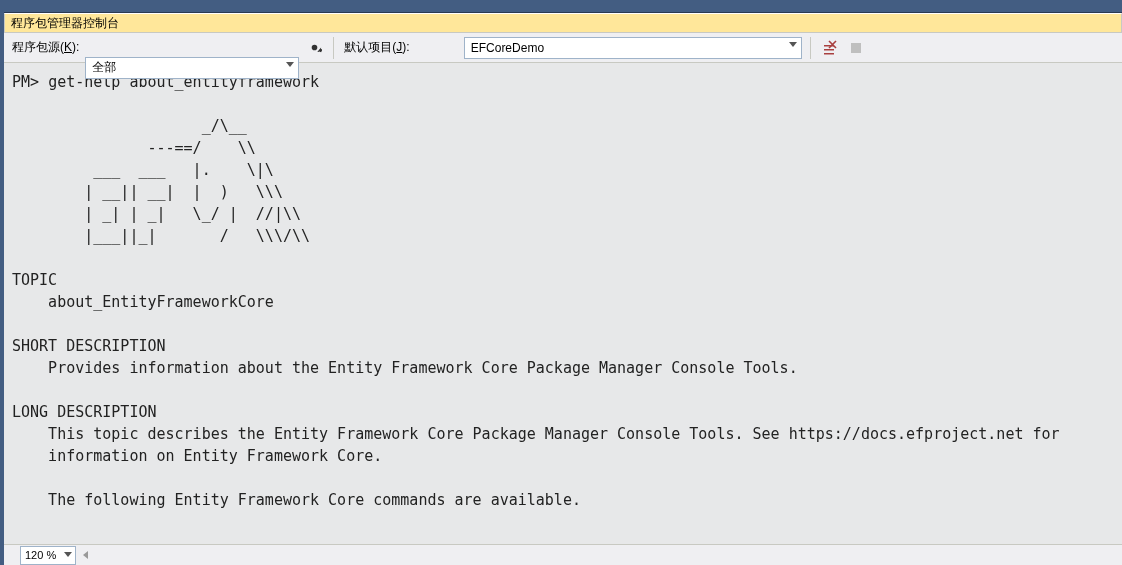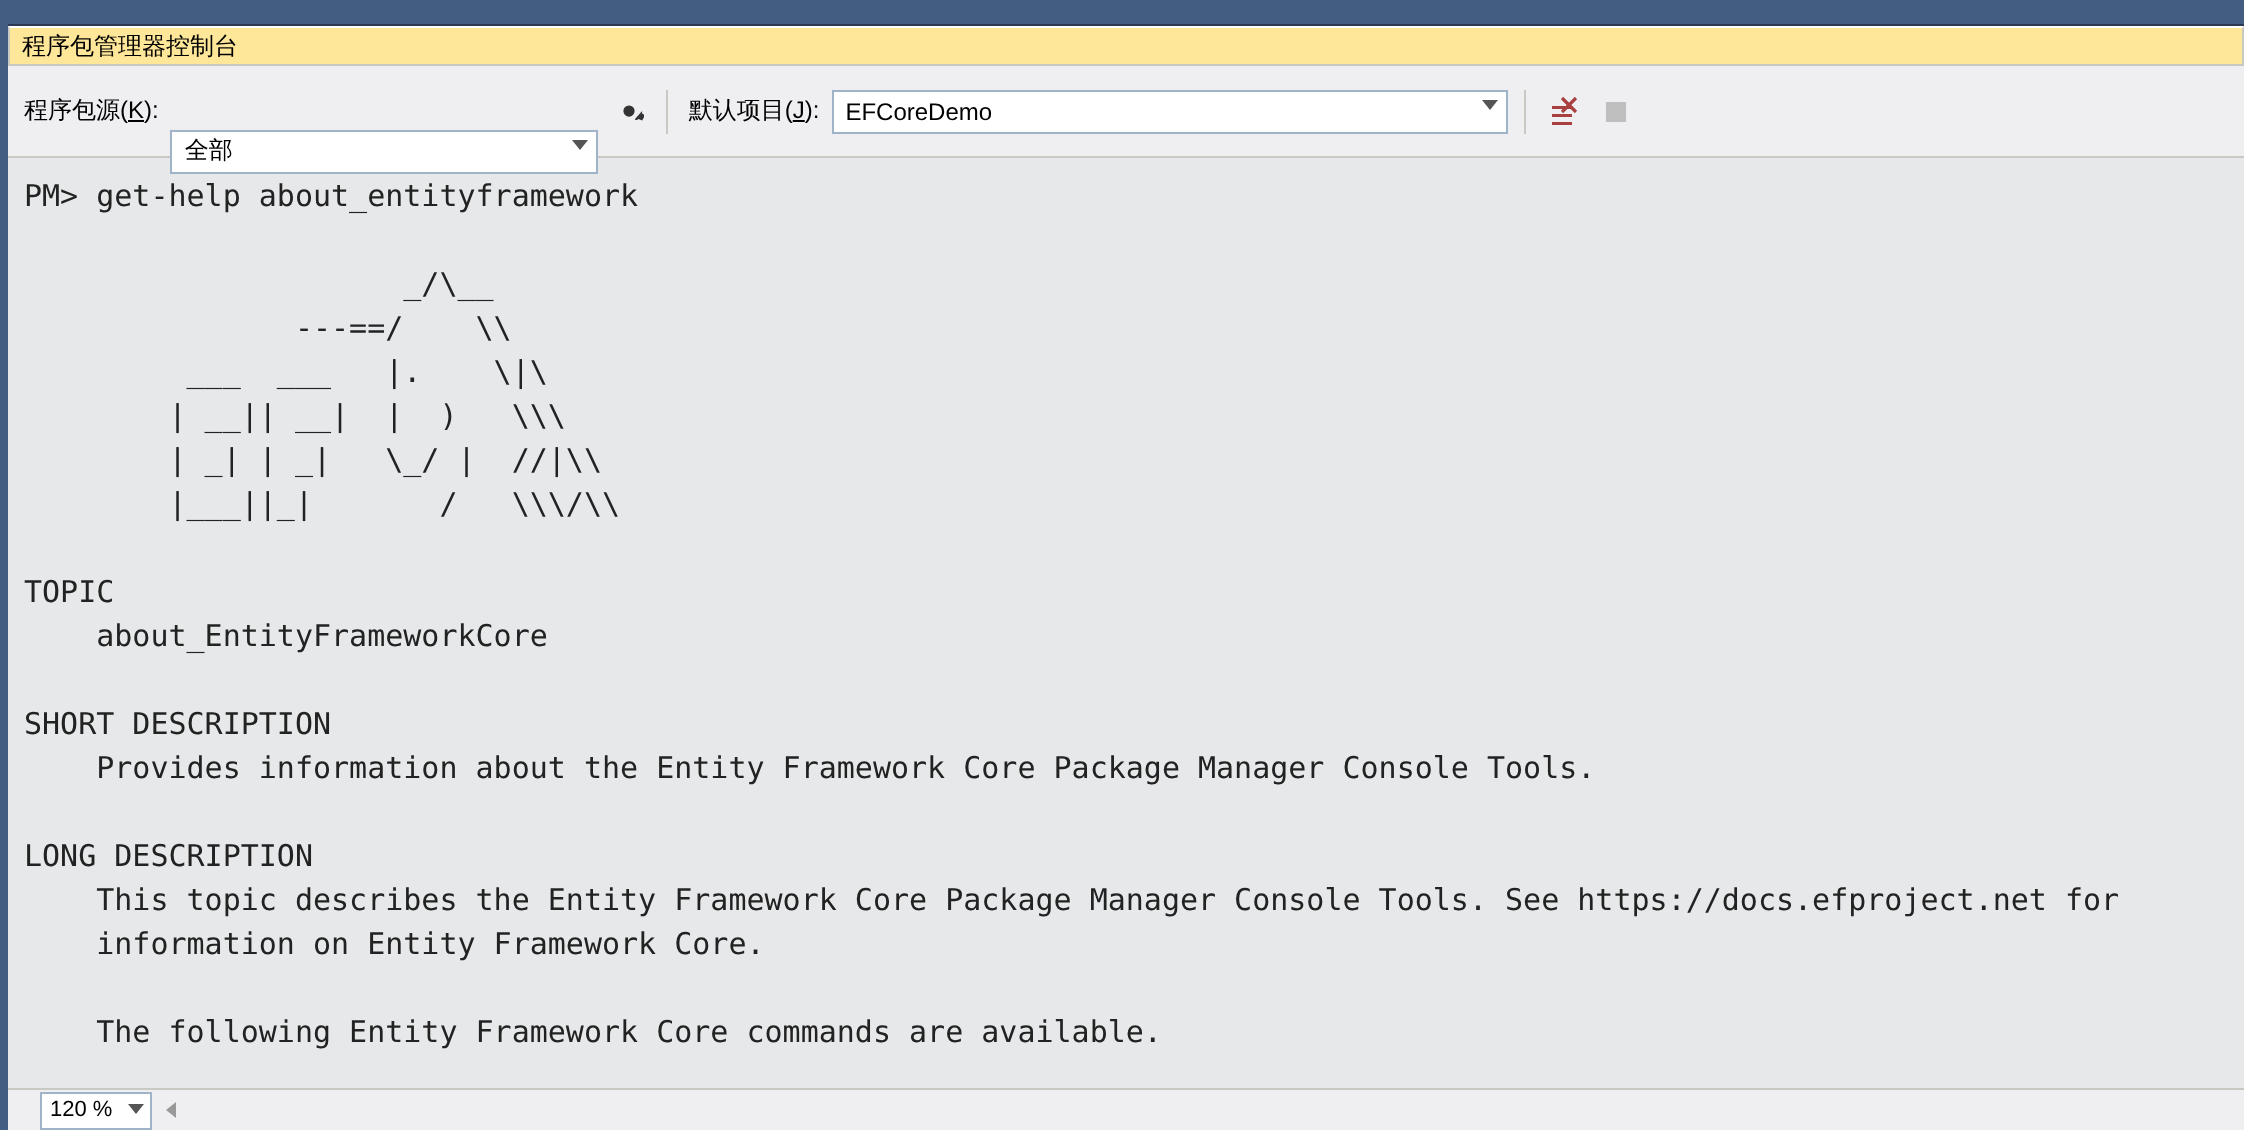--- a/index.html
+++ b/index.html
@@ -1,26 +1,26 @@
 <!DOCTYPE html>
 <html><head>
 <meta charset="utf-8">
 <style>
   * { box-sizing: border-box; margin: 0; padding: 0; }
   html, body { width: 1122px; height: 565px; overflow: hidden; font-family: "Microsoft YaHei", "Segoe UI", sans-serif; font-size: 12px; }
   .frame { width: 1122px; height: 565px; background: #be185d; display: flex; flex-direction: column; border-left: 4px solid #435d82; }
   .top-strip { height: 13px; background: #435d82; border-bottom: 1px solid #2b3a52; }
   .title-bar { height: 20px; background: #ffe79a; border: 1px solid #c8c9c2; border-top: 1px solid #fff; padding: 0 6px; line-height: 18px; color: #000; font-size: 12px; }
-  .toolbar { height: 46px; background: #efeff2; border-bottom: 1px solid #c8c9c2; display: flex; align-items: center; padding: 0 6px; gap: 4px; }
+  .toolbar { height: 30px; background: #efeff2; border-bottom: 1px solid #c8c9c2; display: flex; align-items: center; padding: 0 6px; gap: 4px; }
   .toolbar-label { color: #000; padding: 0 2px; }
   .toolbar-label u { text-decoration: underline; }
   .combo { position: relative; height: 22px; background: #fff; border: 1px solid #9fb3c9; display: flex; align-items: center; padding: 0 18px 0 6px; }
   .combo .chev { position: absolute; right: 4px; top: 4px; width: 0; height: 0; border-left: 4px solid transparent; border-right: 4px solid transparent; border-top: 5px solid #555; }
   .combo-source { width: 214px; margin-top: 40px; }
-  .combo-project { width: 338px; }
+  .combo-project { width: 338px; margin-left: 48px; }
   .icon-btn { width: 22px; height: 22px; display: flex; align-items: center; justify-content: center; color: #333; }
   .sep { width: 1px; height: 22px; background: #c8c9c2; margin: 0 4px; }
   .console-area { flex: 1; background: #e7e8e9; padding: 8px 8px 0 8px; font-family: "SimSun","NSimSun",Consolas,monospace; font-size: 15px; color: #222; line-height: 22px; overflow: hidden; white-space: pre; }
   .prompt-line { }
   .prompt-text { color: #222; }
   .status-bar { height: 21px; background: #efeff2; border-top: 1px solid #c8c9c2; display: flex; align-items: center; padding-left: 12px; }
   .zoom-combo { height: 19px; border: 1px solid #9fb3c9; background: #fff; display: flex; align-items: center; padding: 0 14px 0 4px; margin-left: 4px; font-size: 11px; position: relative; width: 56px; }
   .zoom-combo .chev { position: absolute; right: 3px; top: 5px; width: 0; height: 0; border-left: 4px solid transparent; border-right: 4px solid transparent; border-top: 5px solid #555; }
   .scroll-left-btn { width: 14px; height: 17px; margin-left: 2px; display: flex; align-items: center; justify-content: center; }
   .scroll-left-btn .tri { width: 0; height: 0; border-top: 4px solid transparent; border-bottom: 4px solid transparent; border-right: 5px solid #999; }

